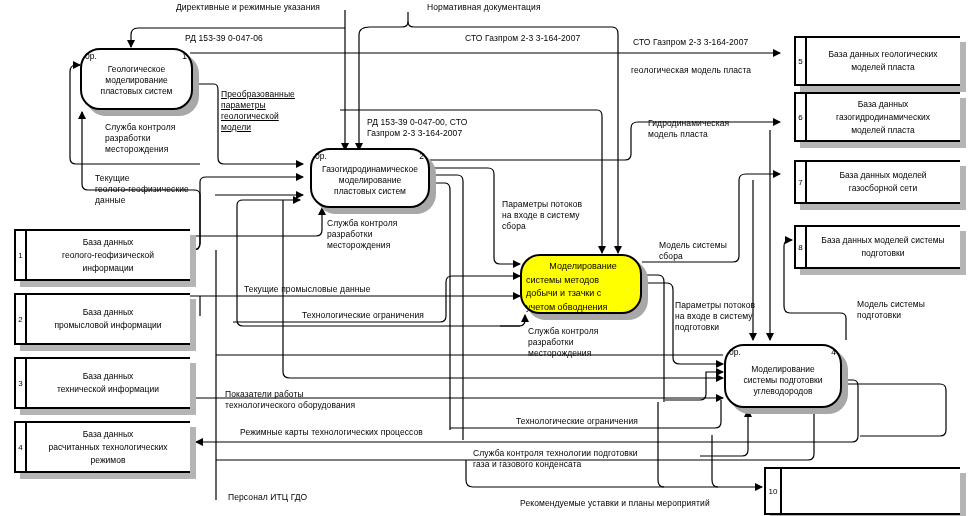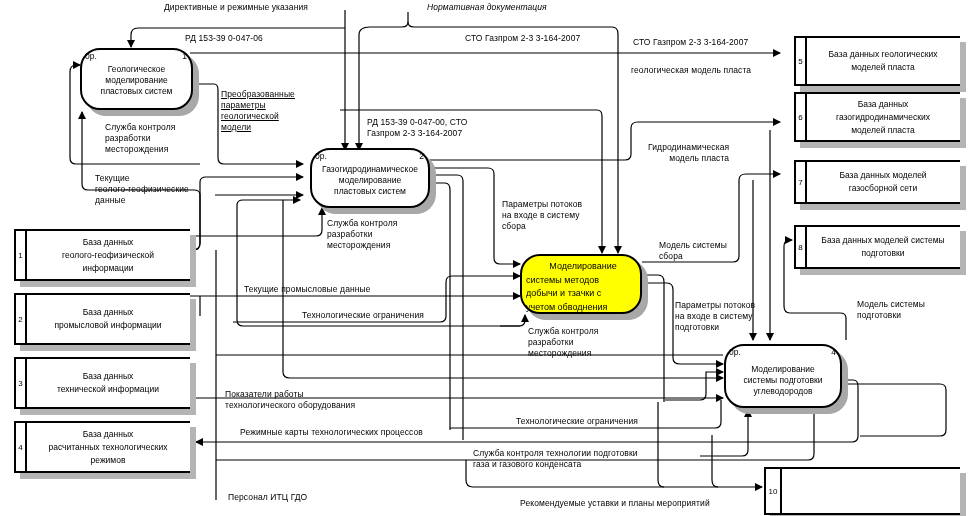--- a/index.html
+++ b/index.html
@@ -99,34 +99,34 @@
     <path d="M658,402 V480 Q658,487 664,487"></path>
     <path d="M712,435 V480 Q712,487 718,487"></path>
 
     <path d="M753,180 V340" marker-end="url(#ah)"></path>
     <path d="M770,130 V340" marker-end="url(#ah)"></path>
 
     <path d="M840,384 H940 Q946,384 946,390 V430 Q946,436 940,436 H860"></path>
   </g>
 </svg>
 
-<div class="lbl" style="left:164px;top:2px;">Директивные и режимные указания</div>
-<div class="lbl" style="left:427px;top:2px;font-style:italic;">Нормативная документация</div>
+<div class="lbl" style="left:176px;top:2px;">Директивные и режимные указания</div>
+<div class="lbl" style="left:427px;top:2px;">Нормативная документация</div>
 
 <div class="lbl" style="left:185px;top:33px;">РД 153-39 0-047-06</div>
 <div class="lbl" style="left:465px;top:33px;">СТО Газпром 2-3 3-164-2007</div>
 <div class="lbl" style="left:633px;top:37px;">СТО Газпром 2-3 3-164-2007</div>
 <div class="lbl" style="left:631px;top:65px;">геологическая модель пласта</div>
 <div class="lbl" style="left:221px;top:89px;white-space:pre-line;text-decoration:underline;">Преобразованные
 параметры
 геологической
 модели</div>
 <div class="lbl" style="left:367px;top:117px;white-space:pre-line;">РД 153-39 0-047-00, СТО
 Газпром 2-3 3-164-2007</div>
-<div class="lbl" style="left:648px;top:142px;white-space:pre-line;text-align:right;">Гидродинамическая
+<div class="lbl" style="left:648px;top:118px;white-space:pre-line;">Гидродинамическая
 модель пласта</div>
 <div class="lbl" style="left:105px;top:122px;white-space:pre-line;">Служба контроля
 разработки
 месторождения</div>
 <div class="lbl" style="left:95px;top:173px;white-space:pre-line;">Текущие
 геолого-геофизические
 данные</div>
 <div class="lbl" style="left:327px;top:218px;white-space:pre-line;">Служба контроля
 разработки
 месторождения</div>

